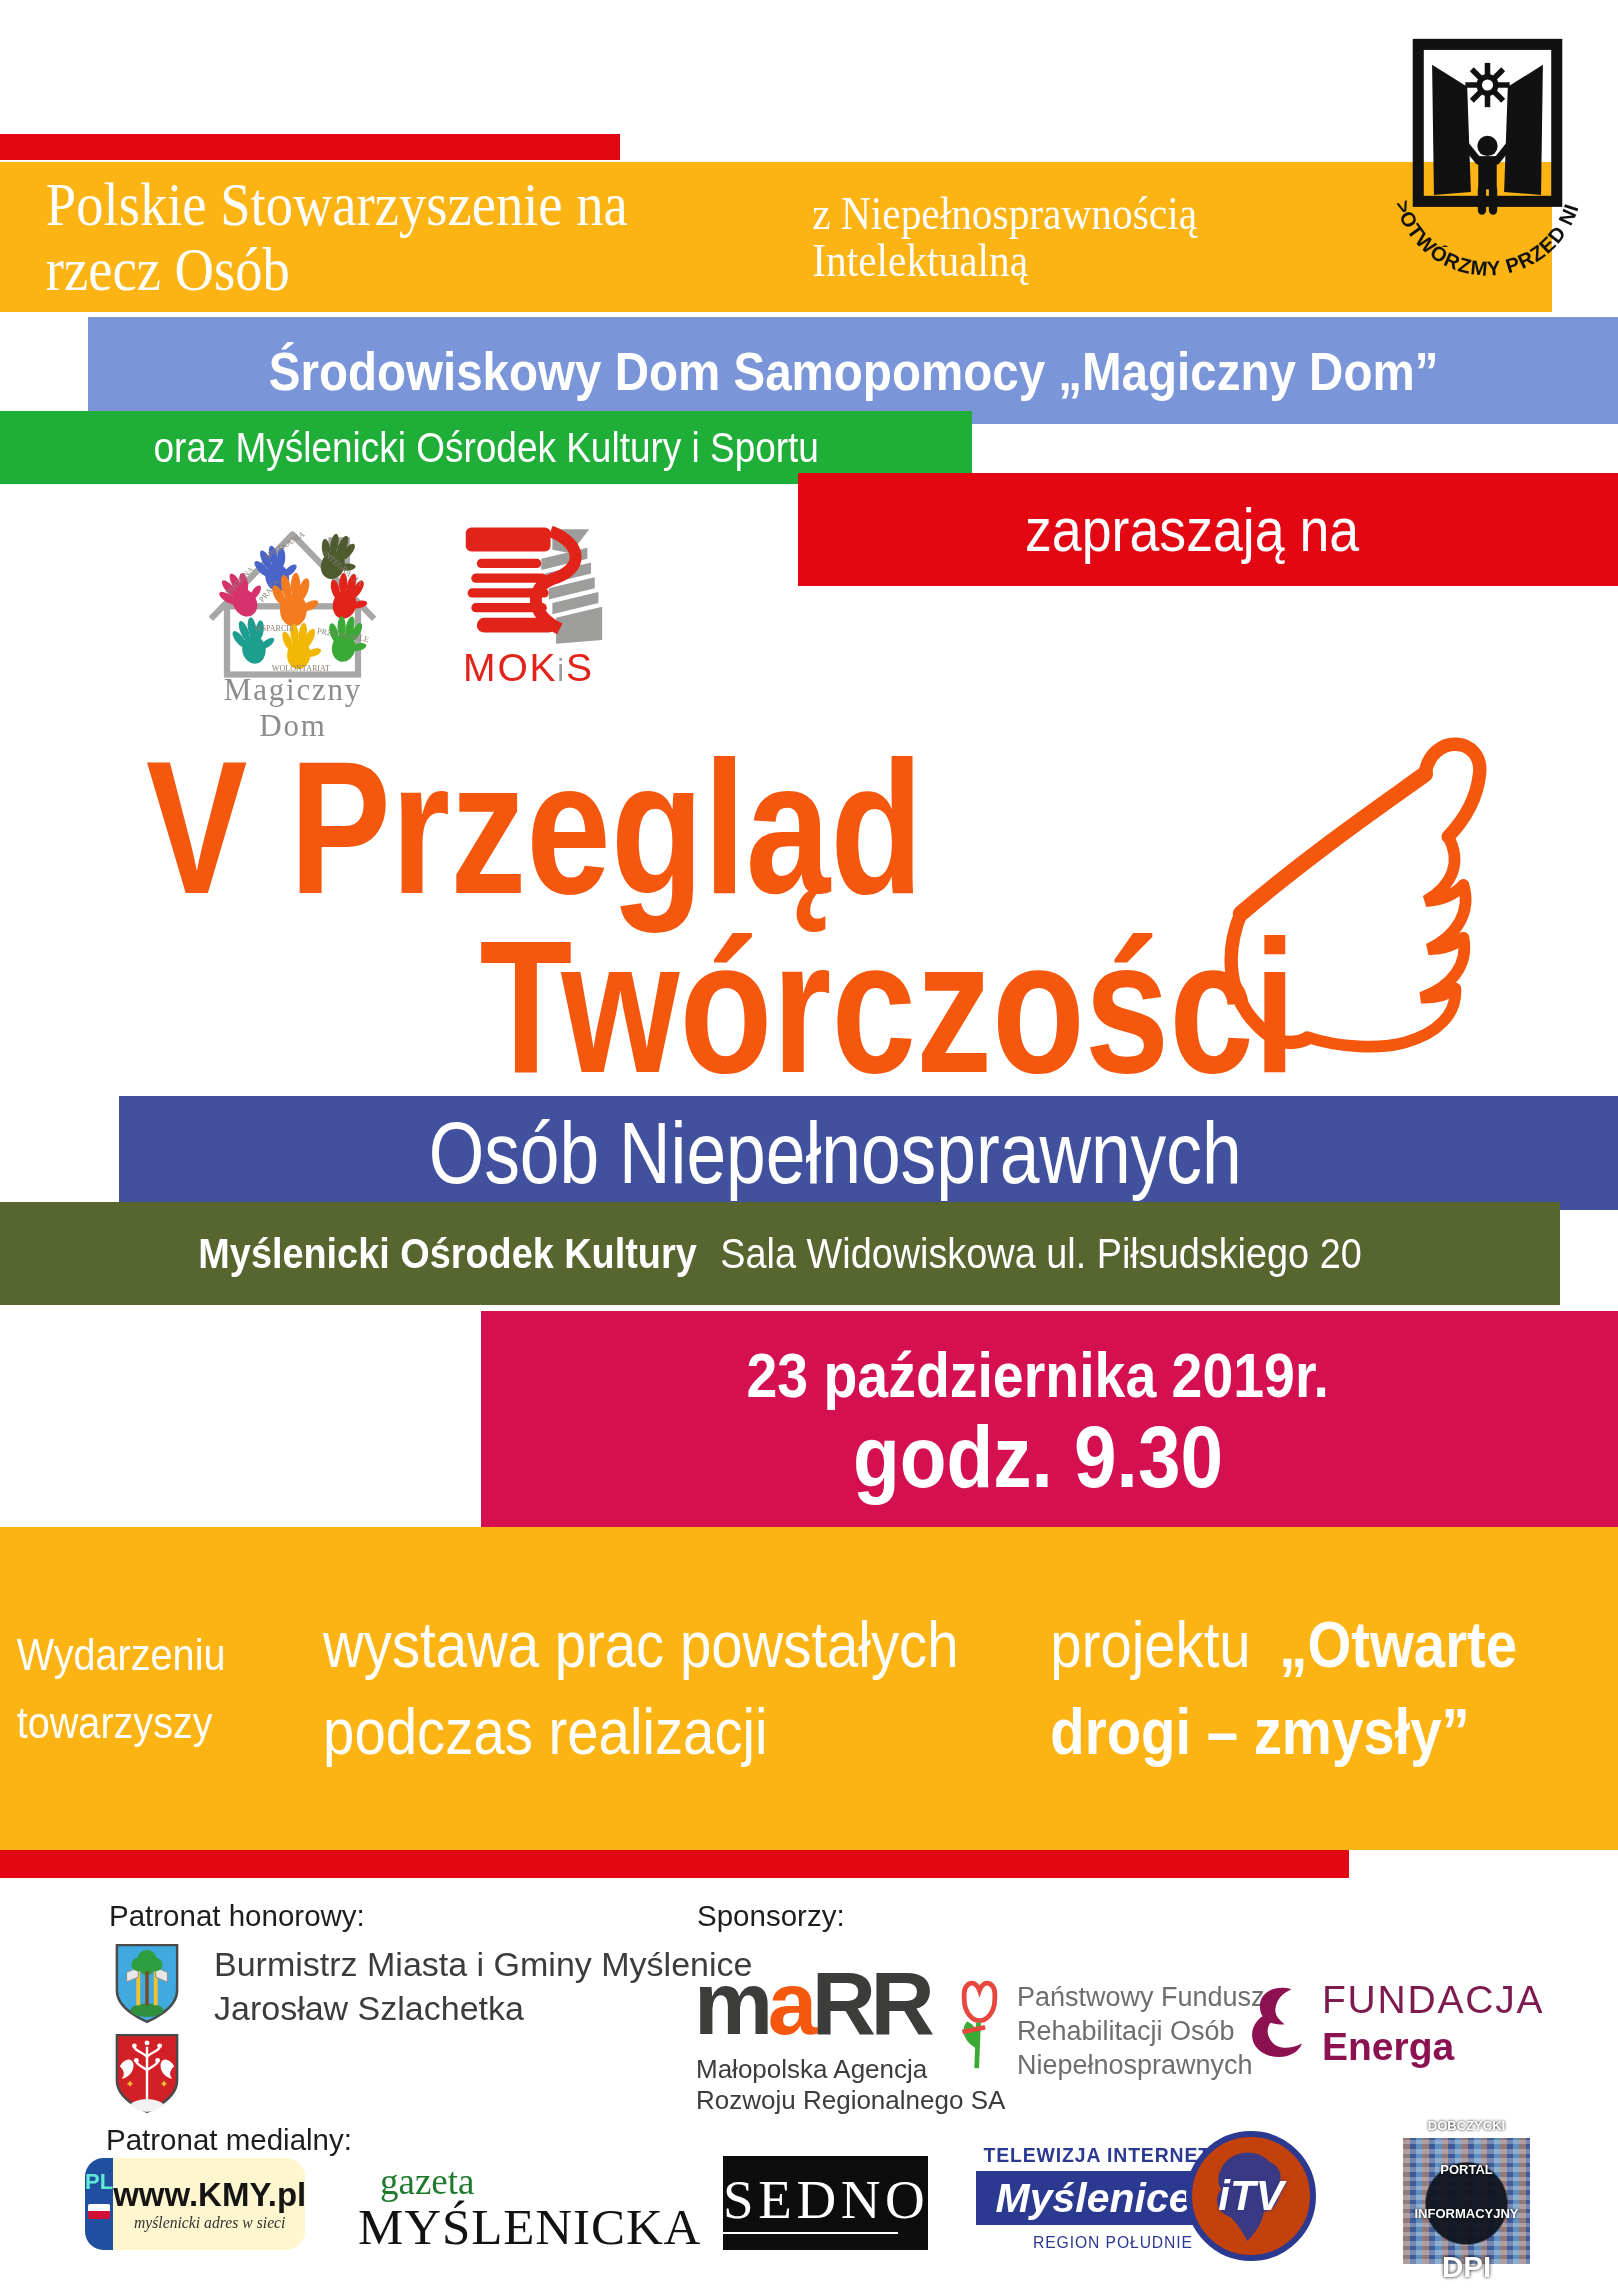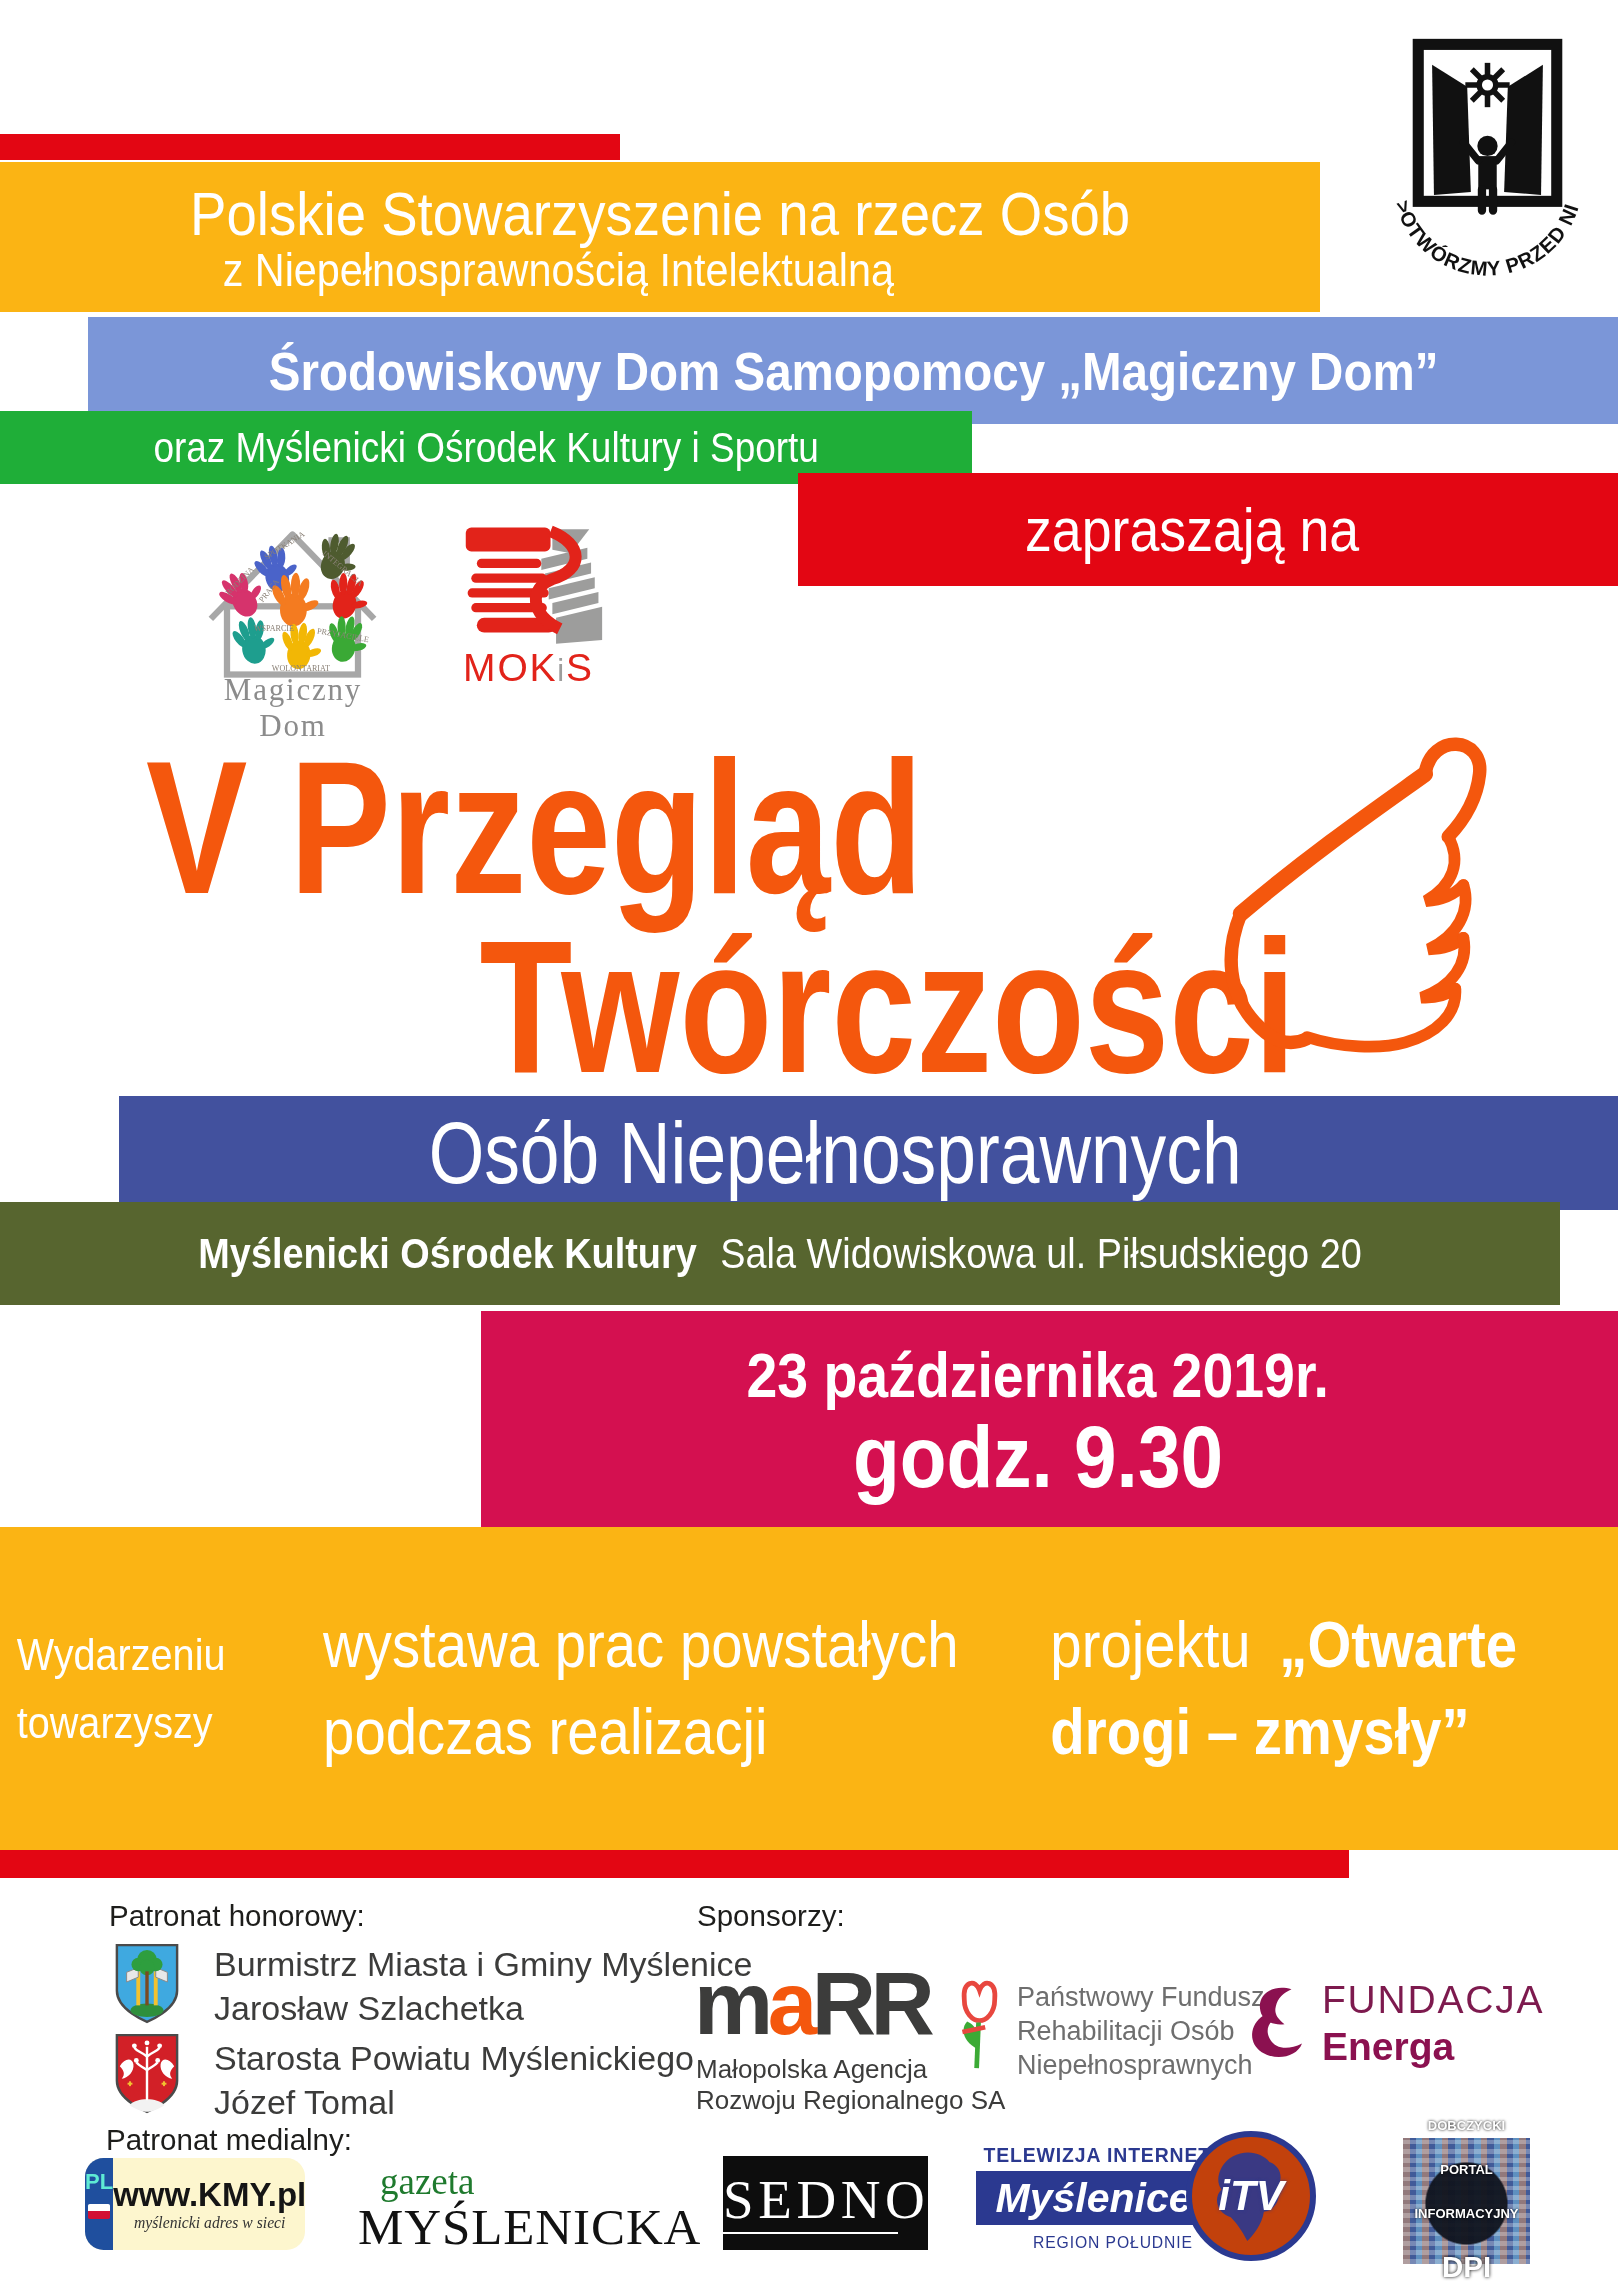--- a/index.html
+++ b/index.html
@@ -4,21 +4,21 @@
 <style>
   html,body{margin:0;padding:0;background:#ffffff;}
   .poster{position:relative;width:1619px;height:2289px;background:#ffffff;overflow:hidden;
           font-family:"Liberation Sans",sans-serif;}
   .abs{position:absolute;}
   .band{position:absolute;display:flex;align-items:center;justify-content:center;color:#fff;}
   .cond{transform:scaleX(.88);}
   .cond80{transform:scaleX(.82);}
   
   .red-top-bar{left:0;top:134px;width:620px;height:26px;background:#e30613;}
-  .yellow-band{left:0;top:162px;width:1320px;height:150px;background:#fbb414;flex-direction:column;}
+  .yellow-band{left:0;top:162px;width:1552px;height:150px;background:#fbb414;flex-direction:row;font-family:Liberation Serif, serif;}
   .yellow-band .l1{font-size:62px;line-height:1.05;}
   .yellow-band .l2{font-size:47px;line-height:1.0;padding-right:231px;}
   .blue-band{left:88px;top:317px;width:1531px;height:107px;background:#7b96d8;}
   .blue-band .t{font-size:54px;font-weight:bold;}
   .green-band{left:0;top:411px;width:972px;height:73px;background:#1fae38;}
   .green-band .t{font-size:42px;}
   .invite-band{left:798px;top:473px;width:820px;height:113px;background:#e30613;}
   .invite-band .t{font-size:61px;padding-right:37px;}
   
   .main-title{left:146px;top:738px;transform:scaleX(.8);transform-origin:left top;
@@ -280,24 +280,20 @@
       <path d="M14,70 C24,52 40,52 42,66 C44,80 32,94 18,96 C26,86 22,78 14,70 Z"></path>
       <path d="M126,70 C116,52 100,52 98,66 C96,80 108,94 122,96 C114,86 118,78 126,70 Z"></path>
     </g>
     <g fill="#f2c230">
         <rect x="30" y="104" width="10" height="4"></rect>
         <rect x="33" y="101" width="4" height="10"></rect>
         <rect x="100" y="104" width="10" height="4"></rect>
         <rect x="103" y="101" width="4" height="10"></rect>
       </g>
   </svg>
-  <div class="entry-text" style="left:214px;top:2036px">
-    <div>Starosta Powiatu Myślenickiego</div>
-    <div>Józef Tomal</div>
-  </div>
 
   <div class="heading" style="left:697px;top:1899px">Sponsorzy:</div>
 
   <div class="marr-word" style="left:694px;top:1968px"><span>m</span><span class="a">a</span><span>RR</span></div>
   <div class="marr-sub" style="left:696px;top:2054px">
     <div>Małopolska Agencja</div>
     <div>Rozwoju Regionalnego SA</div>
   </div>
 
   <svg class="abs" style="left:951px;top:1973px" width="57" height="100" viewBox="0 0 60 105">

